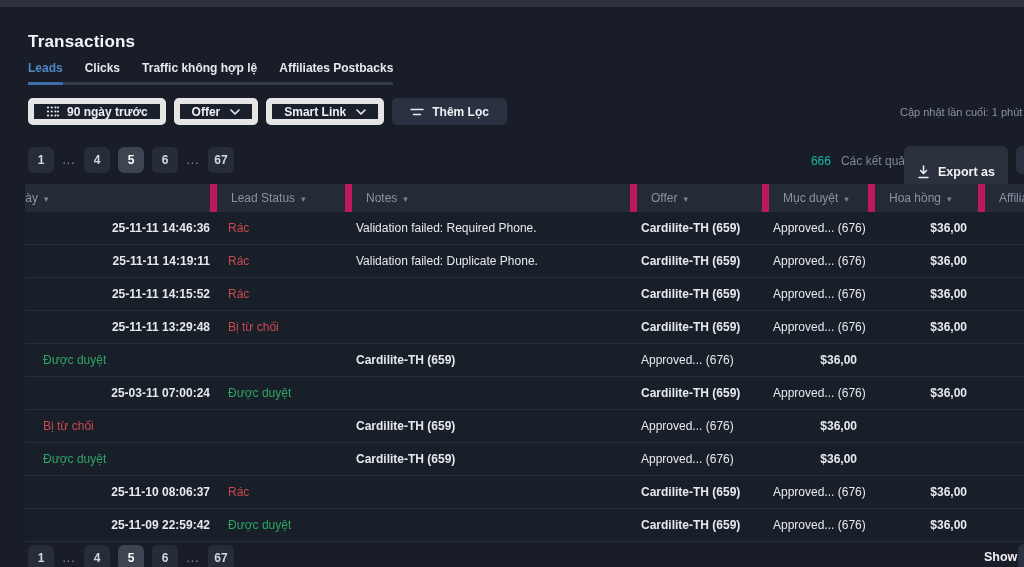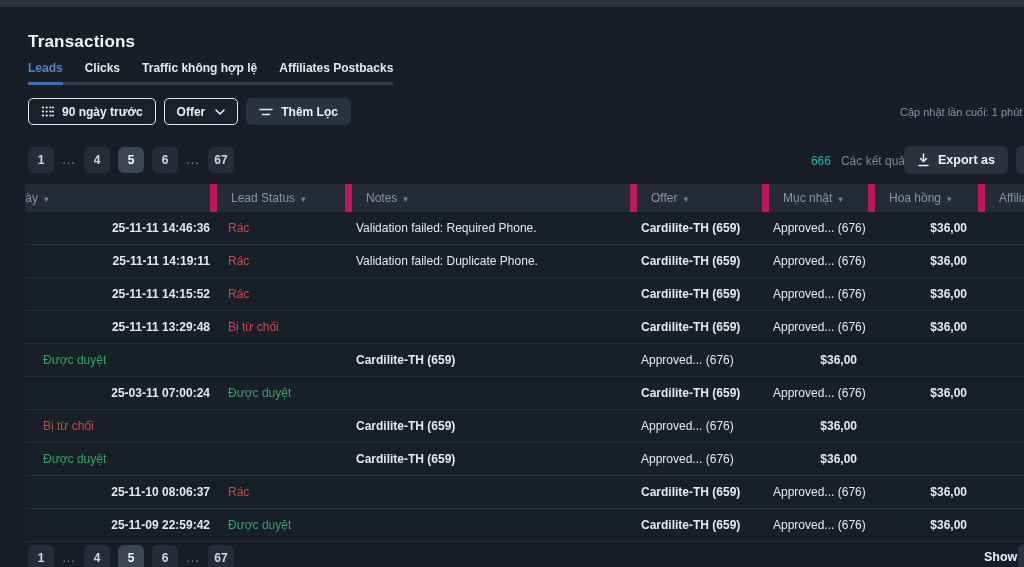--- a/index.html
+++ b/index.html
@@ -10,35 +10,35 @@
     color:#e9ecf1;
   }
   .topstrip{position:absolute;top:0;left:0;width:1024px;height:7px;background:#2d323d;}
   .page-title{position:absolute;left:28px;top:21px;font-size:17px;font-weight:700;letter-spacing:.2px;color:#f3f5f8;}
   
   .tabs{position:absolute;left:28px;top:57px;display:inline-flex;gap:22px;border-bottom:3px solid #343b49;}
   .tab{font-size:12px;font-weight:700;color:#e6e9ee;padding:4px 0 7px 0;cursor:pointer;margin-bottom:-3px;border-bottom:3px solid transparent;}
   .tab.active{color:#4f87c4;border-bottom-color:#3f6ea8;}
   
   .filterbar{position:absolute;left:28px;top:98px;display:flex;gap:8px;}
-  .fbtn{height:27px;display:inline-flex;align-items:center;gap:8px;padding:0 12px;border:1px solid #e5e5e5;border-radius:5px;background:#1b212c;font-size:12px;font-weight:700;color:#eceff3;box-sizing:border-box;cursor:pointer;}
+  .fbtn{height:27px;display:inline-flex;align-items:center;gap:8px;padding:0 12px;border:6px solid #e5e5e5;border-radius:5px;background:#1b212c;font-size:12px;font-weight:700;color:#eceff3;box-sizing:border-box;cursor:pointer;}
   .fbtn.filled{background:#2a3140;border-color:#2a3140;}
   .icon{display:inline-flex;align-items:center;justify-content:center;}
   .chev{margin-left:2px;}
   .last-updated{position:absolute;left:900px;top:106px;font-size:11px;color:#8b93a3;white-space:nowrap;}
   
   .pager{display:flex;align-items:center;gap:8px;}
   .pager-top{position:absolute;left:28px;top:147px;}
   .pager-bottom{position:absolute;left:28px;top:545px;}
   .pbtn{min-width:26px;height:26px;line-height:26px;text-align:center;background:#262d39;border-radius:6px;font-size:12px;font-weight:700;color:#d3d8e0;cursor:pointer;padding:0 4px;box-sizing:border-box;}
   .pbtn.active{background:#3d4553;color:#fff;}
   .pdots{min-width:14px;text-align:center;color:#8b93a3;font-size:12px;letter-spacing:1px;}
   .results-text{position:absolute;right:119px;top:154px;font-size:12px;color:#7f8898;}
   .results-text b{font-weight:400;color:#14b8a6;margin-right:10px;}
-  .export-btn{position:absolute;right:16px;top:146px;height:28px;display:inline-flex;align-items:center;gap:8px;padding:0 13px;background:#2b313d;border-radius:6px;font-size:12.5px;font-weight:700;color:#f0f2f5;cursor:pointer;}
+  .export-btn{position:absolute;right:16px;top:146px;height:28px;display:inline-flex;align-items:center;gap:8px;padding:12px 13px;background:#2b313d;border-radius:6px;font-size:12.5px;font-weight:700;color:#f0f2f5;cursor:pointer;}
   .sliver{position:absolute;background:#2a3140;border-radius:6px;cursor:pointer;}
   .sliver-top{left:1016px;top:146px;width:20px;height:28px;}
   .sliver-bottom{left:1018px;top:544px;width:20px;height:26px;}
   
   .table-card{position:absolute;left:25px;top:184px;width:1133px;}
   .trow{display:grid;grid-template-columns:185px 135px 285px 132px 106px 110px 180px;}
   .thead{background:#242b37;height:28px;line-height:28px;overflow:hidden;}
   .th{font-size:12px;color:#8b93a3;padding-left:14px;white-space:nowrap;overflow:hidden;cursor:pointer;}
   .th + .th{border-left:7px solid #be185d;}
   .th .caret{color:#79818f;font-size:9px;margin-left:6px;}
@@ -94,20 +94,28 @@
     <span>90 ngày trước</span>
   </div>
   <div class="fbtn">
     <span>Offer</span>
     <span class="icon chev">
       <svg width="10" height="6" viewBox="0 0 10 6">
           <polyline points="1,1 5,5 9,1" fill="none" stroke="#e9ecf1" stroke-width="1.6" stroke-linecap="round" stroke-linejoin="round"></polyline>
         </svg>
     </span>
   </div>
+  <div class="fbtn">
+    <span>Smart Link</span>
+    <span class="icon chev">
+      <svg width="10" height="6" viewBox="0 0 10 6">
+          <polyline points="1,1 5,5 9,1" fill="none" stroke="#e9ecf1" stroke-width="1.6" stroke-linecap="round" stroke-linejoin="round"></polyline>
+        </svg>
+    </span>
+  </div>
   <div class="fbtn filled">
     <span class="icon">
       <svg width="14" height="10" viewBox="0 0 14 10">
           <g stroke="#e9ecf1" stroke-width="1.5" stroke-linecap="round">
             <line x1="1" y1="2.5" x2="13" y2="2.5"></line>
             <line x1="3.5" y1="7.5" x2="10.5" y2="7.5"></line>
           </g>
         </svg>
     </span>
     <span>Thêm Lọc</span>
@@ -144,21 +152,21 @@
 </div>
 
 <div class="sliver sliver-top"></div>
 
 <div class="table-card">
   <div class="trow thead">
     <div class="th th-date"><span class="lbl">Ngày</span><span class="caret">▾</span></div>
     <div class="th"><span>Lead Status</span><span class="caret">▾</span></div>
     <div class="th"><span>Notes</span><span class="caret">▾</span></div>
     <div class="th"><span>Offer</span><span class="caret">▾</span></div>
-    <div class="th"><span>Mục nhật</span><span class="caret">▾</span></div>
+    <div class="th"><span>Mục duyệt</span><span class="caret">▾</span></div>
     <div class="th"><span>Hoa hồng</span><span class="caret">▾</span></div>
     <div class="th"><span>Affiliate</span></div>
   </div>
   <div class="tbody">
     <div class="trow">
       <div class="td td-date">25-11-11 14:46:36</div>
       <div class="td td-status" style="color: rgb(201, 73, 79);">Rác</div>
       <div class="td td-note">Validation failed: Required Phone.</div>
       <div class="td td-offer">Cardilite-TH (659)</div>
       <div class="td td-goal">Approved... (676)</div>

